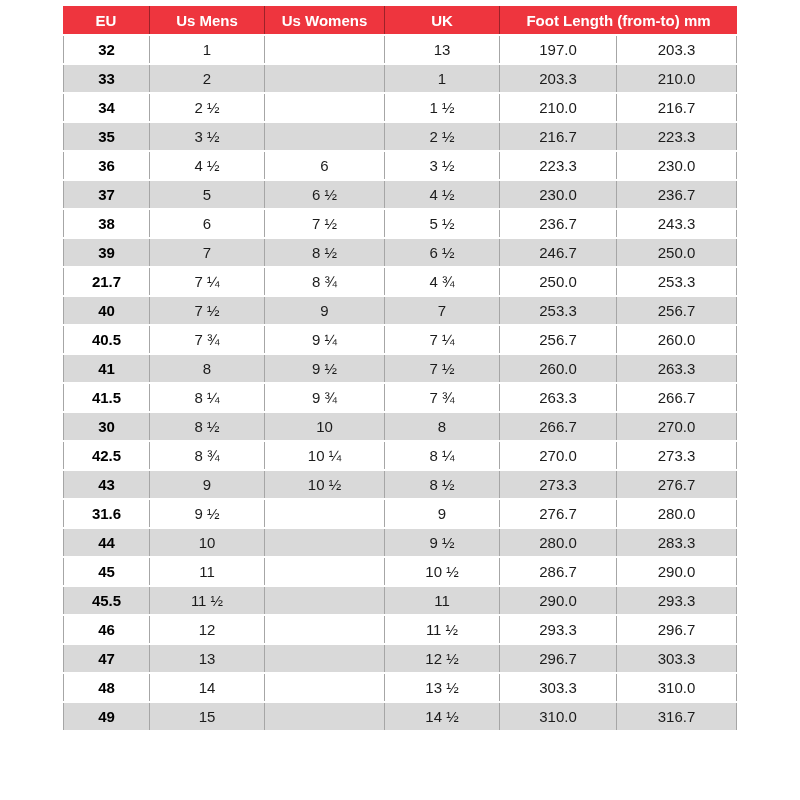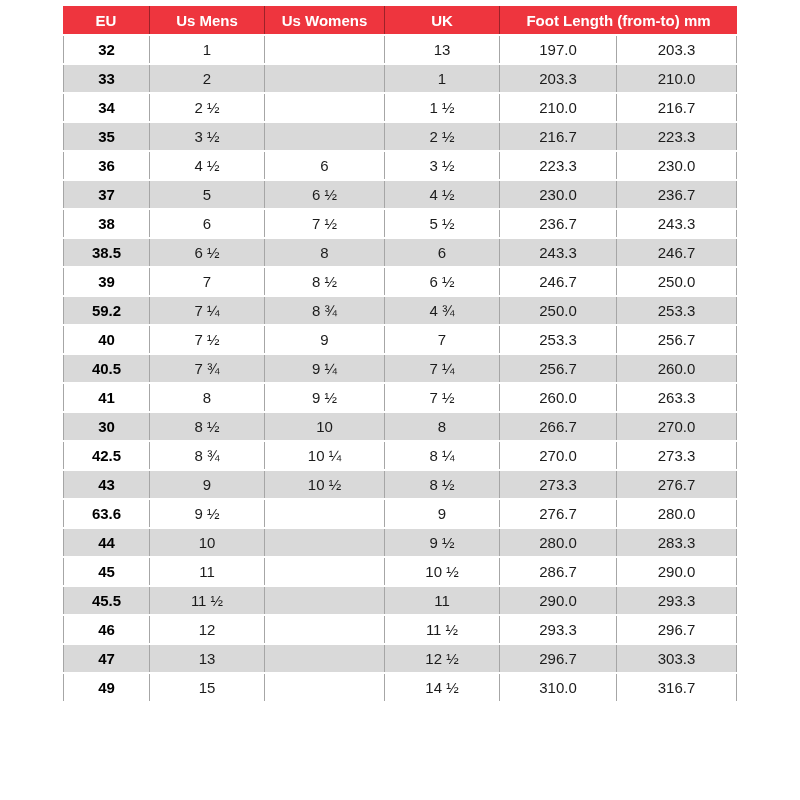--- a/index.html
+++ b/index.html
@@ -136,37 +136,29 @@
         </tr>
         <tr>
           <td class="eu">38</td>
           <td>6</td>
           <td>7 ½</td>
           <td>5 ½</td>
           <td>236.7</td>
           <td>243.3</td>
         </tr>
         <tr>
-          <td class="eu">38.5</td>
-          <td>6 ½</td>
-          <td>8</td>
-          <td>6</td>
-          <td>243.3</td>
-          <td>246.7</td>
-        </tr>
-        <tr>
           <td class="eu">39</td>
           <td>7</td>
           <td>8 ½</td>
           <td>6 ½</td>
           <td>246.7</td>
           <td>250.0</td>
         </tr>
         <tr>
-          <td class="eu">59.2</td>
+          <td class="eu">21.7</td>
           <td>7 ¼</td>
           <td>8 ¾</td>
           <td>4 ¾</td>
           <td>250.0</td>
           <td>253.3</td>
         </tr>
         <tr>
           <td class="eu">40</td>
           <td>7 ½</td>
           <td>9</td>
@@ -184,20 +176,28 @@
         </tr>
         <tr>
           <td class="eu">41</td>
           <td>8</td>
           <td>9 ½</td>
           <td>7 ½</td>
           <td>260.0</td>
           <td>263.3</td>
         </tr>
         <tr>
+          <td class="eu">41.5</td>
+          <td>8 ¼</td>
+          <td>9 ¾</td>
+          <td>7 ¾</td>
+          <td>263.3</td>
+          <td>266.7</td>
+        </tr>
+        <tr>
           <td class="eu">30</td>
           <td>8 ½</td>
           <td>10</td>
           <td>8</td>
           <td>266.7</td>
           <td>270.0</td>
         </tr>
         <tr>
           <td class="eu">42.5</td>
           <td>8 ¾</td>
@@ -208,21 +208,21 @@
         </tr>
         <tr>
           <td class="eu">43</td>
           <td>9</td>
           <td>10 ½</td>
           <td>8 ½</td>
           <td>273.3</td>
           <td>276.7</td>
         </tr>
         <tr>
-          <td class="eu">63.6</td>
+          <td class="eu">31.6</td>
           <td>9 ½</td>
           <td></td>
           <td>9</td>
           <td>276.7</td>
           <td>280.0</td>
         </tr>
         <tr>
           <td class="eu">44</td>
           <td>10</td>
           <td></td>
@@ -254,20 +254,28 @@
           <td>293.3</td>
           <td>296.7</td>
         </tr>
         <tr>
           <td class="eu">47</td>
           <td>13</td>
           <td></td>
           <td>12 ½</td>
           <td>296.7</td>
           <td>303.3</td>
+        </tr>
+        <tr>
+          <td class="eu">48</td>
+          <td>14</td>
+          <td></td>
+          <td>13 ½</td>
+          <td>303.3</td>
+          <td>310.0</td>
         </tr>
         <tr>
           <td class="eu">49</td>
           <td>15</td>
           <td></td>
           <td>14 ½</td>
           <td>310.0</td>
           <td>316.7</td>
         </tr>
       </tbody>

